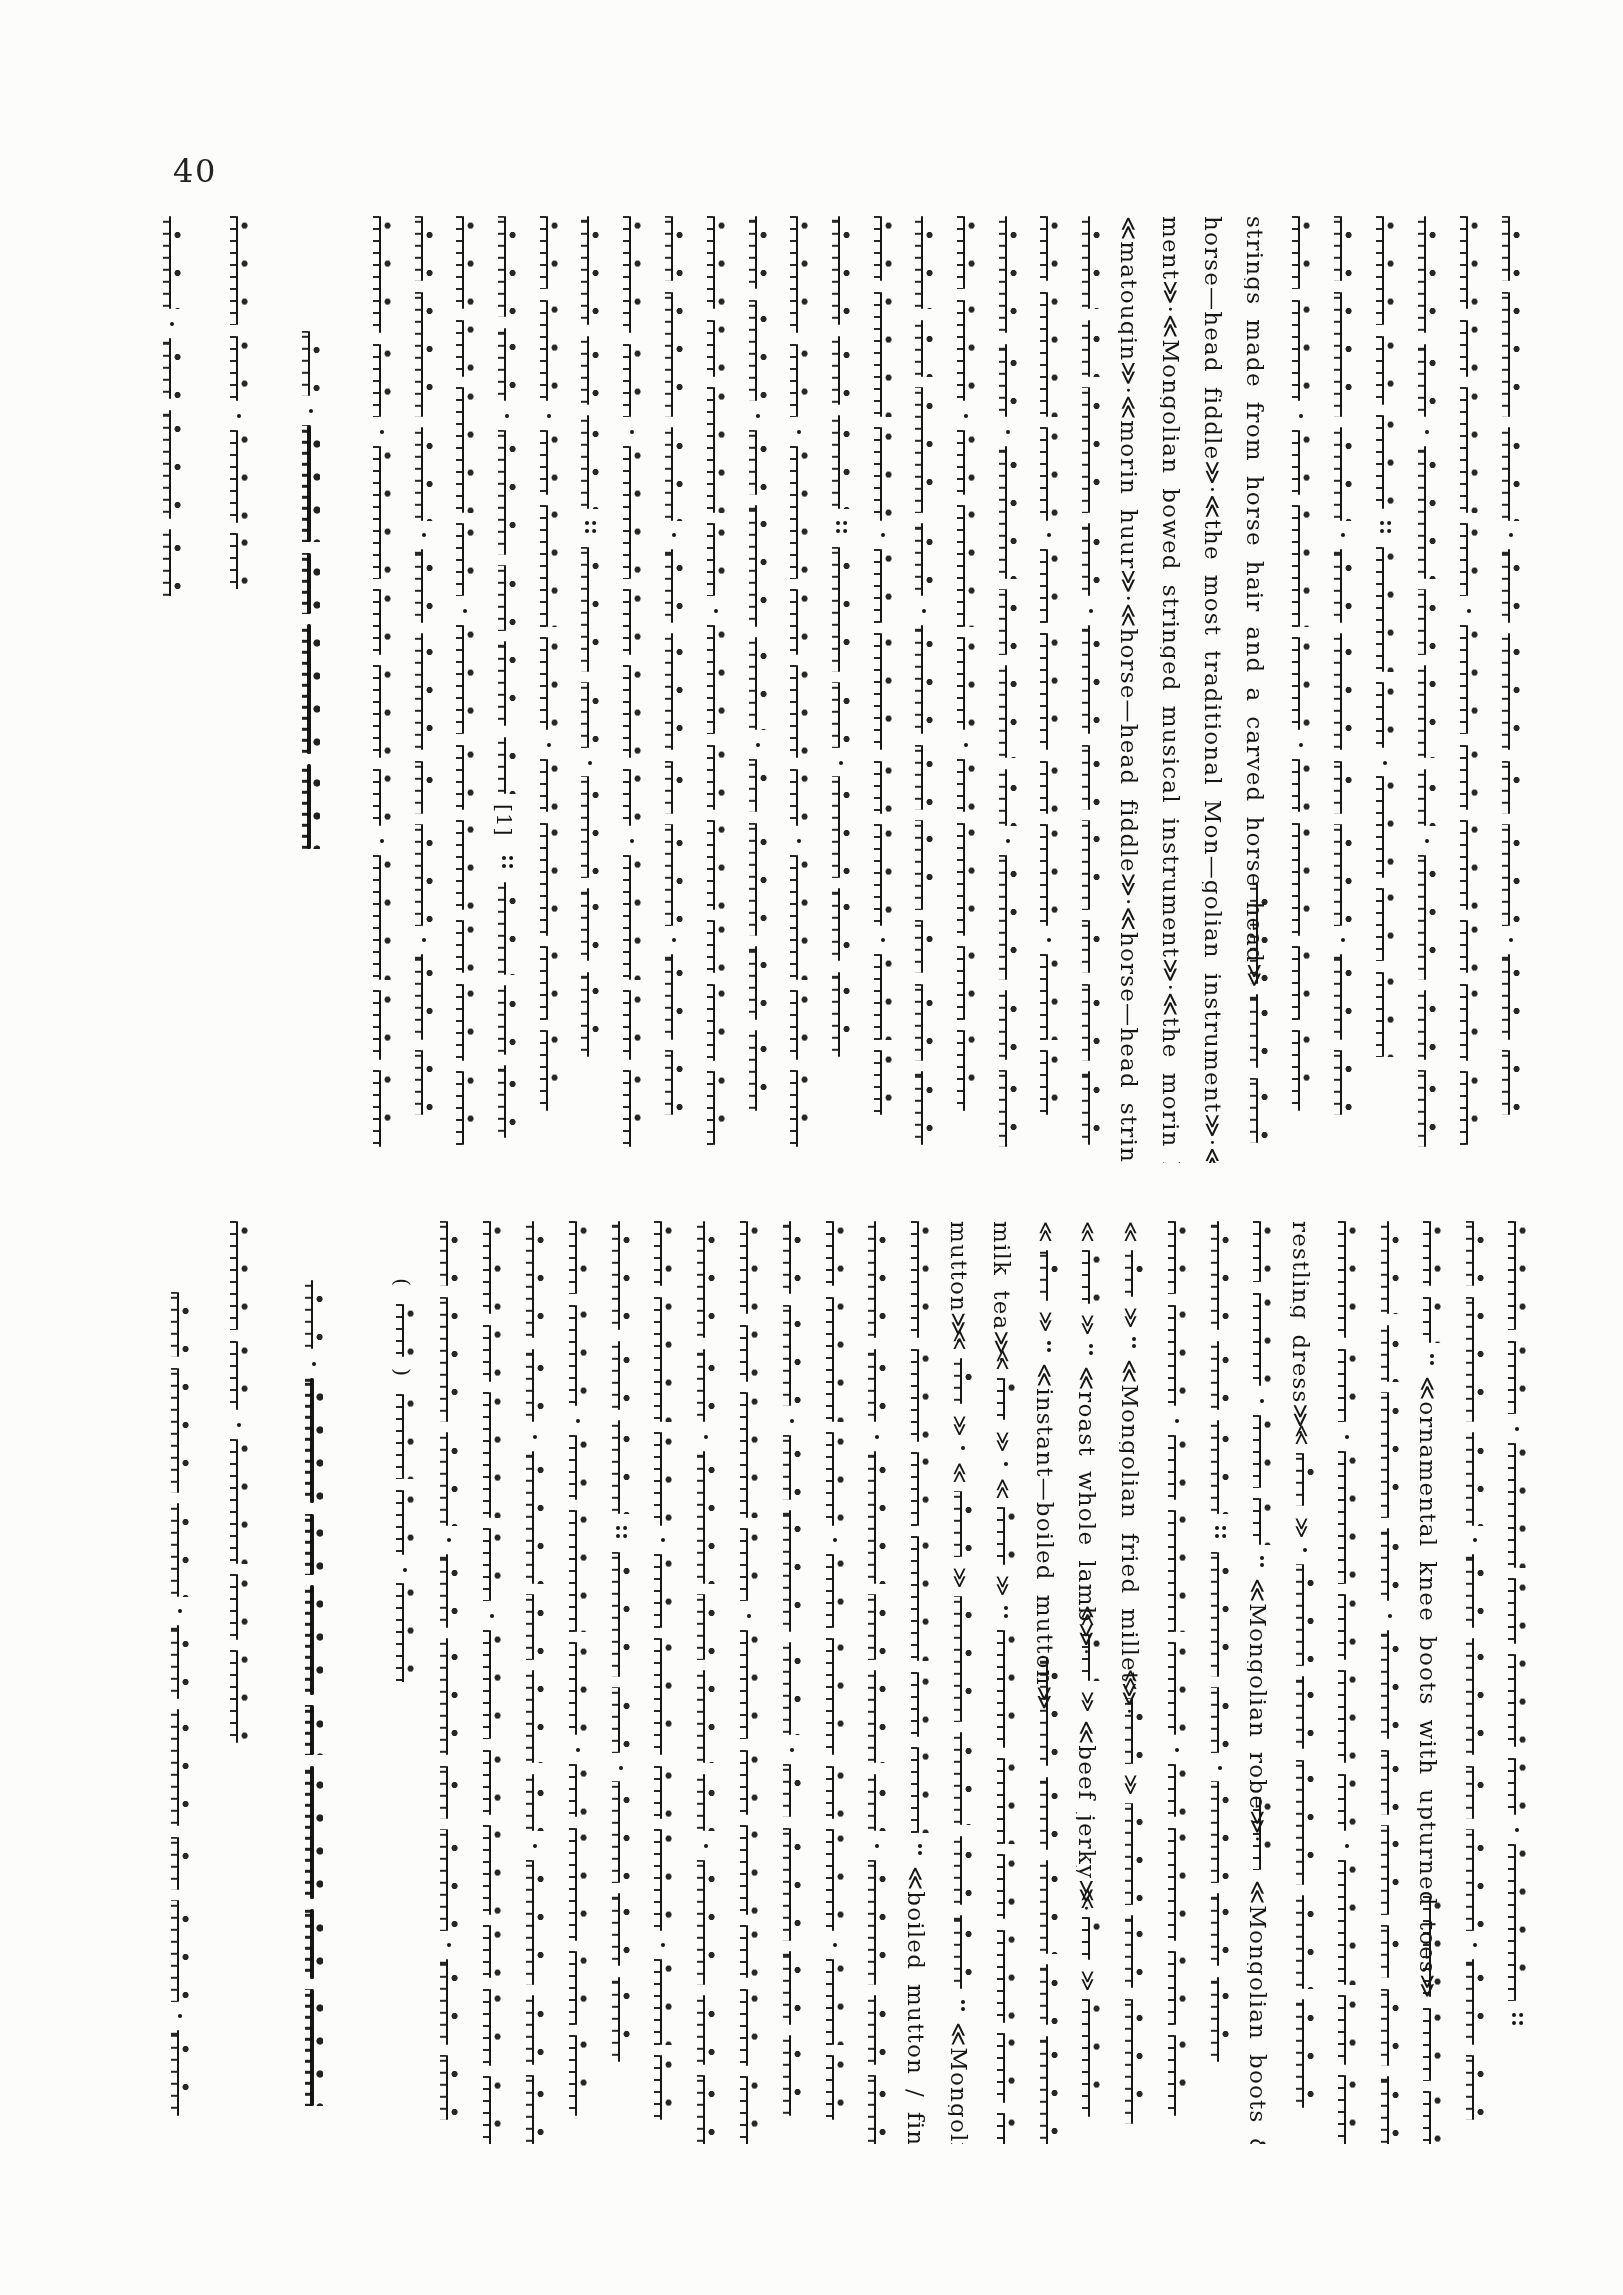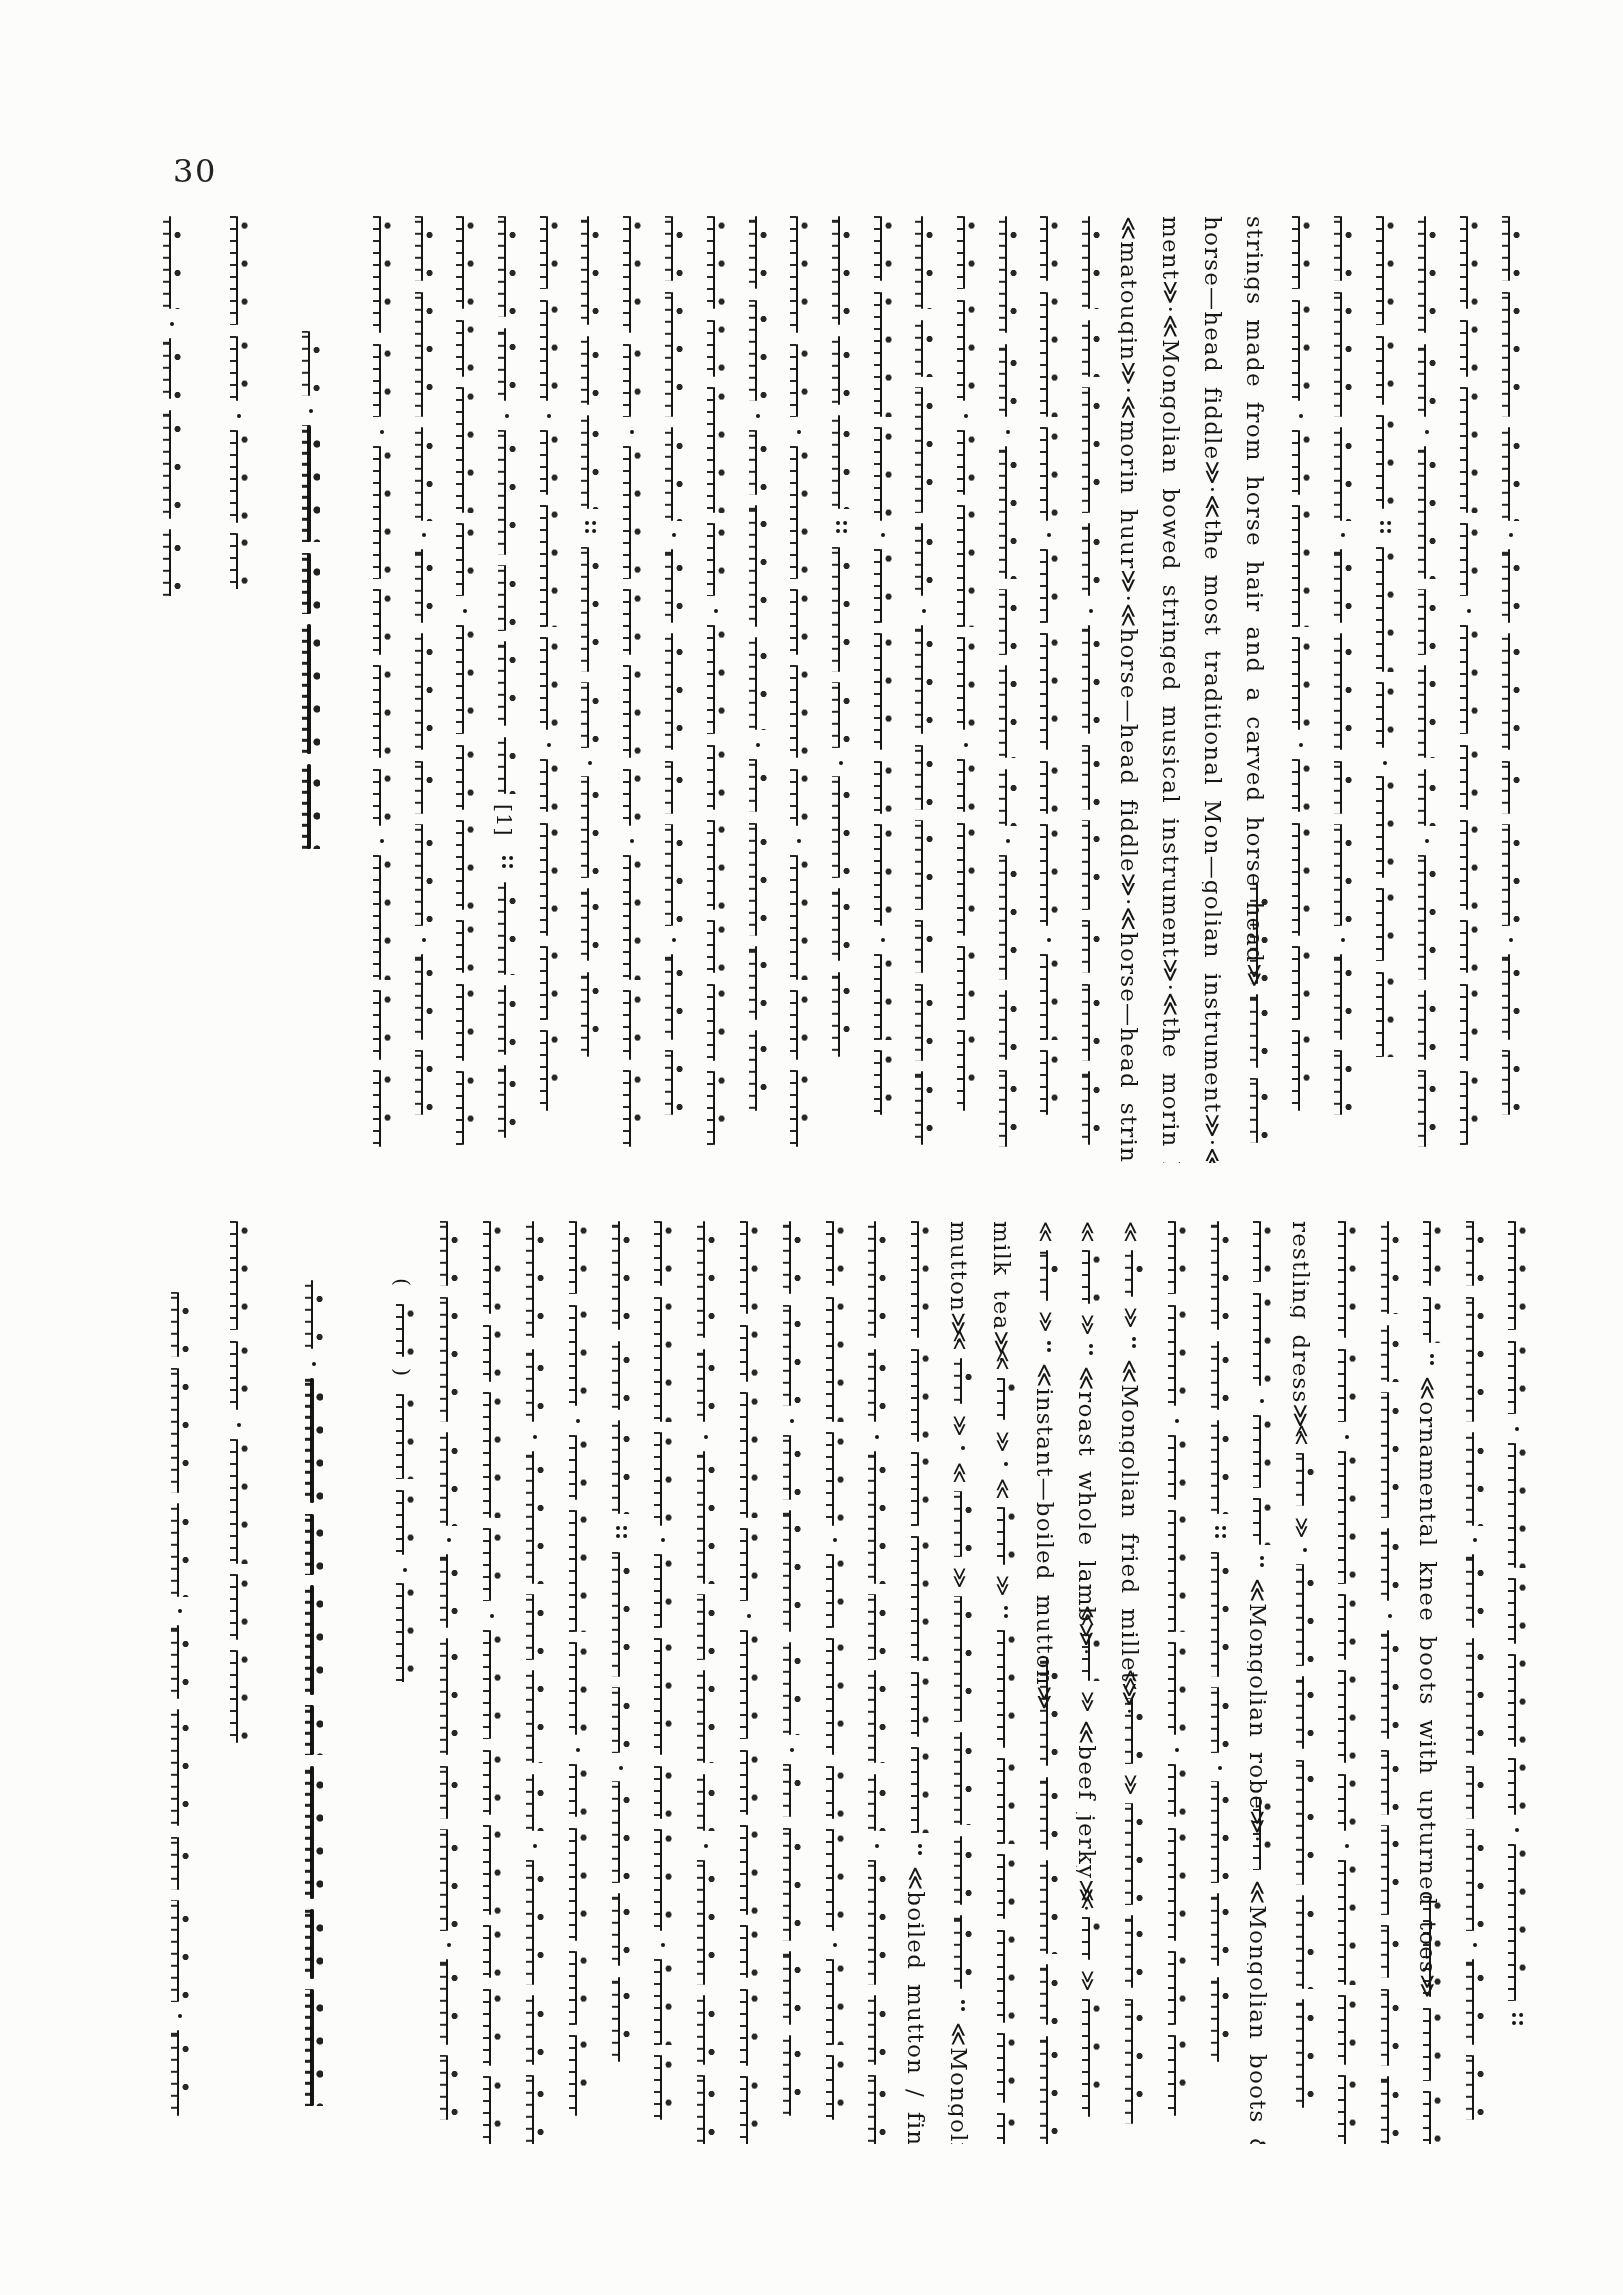--- a/index.html
+++ b/index.html
@@ -44,21 +44,21 @@
   .vseg{width:27px;}
   .vtext{position:absolute;top:0;left:24px;transform:rotate(90deg);transform-origin:left top;
         white-space:nowrap;font-family:"DejaVu Serif",serif;font-size:23px;
         letter-spacing:1.2px;word-spacing:5.5px;color:#161616;}
   .vtext.small{font-size:20.6px;}
 </style>
 </head>
 <body>
 
 <div class="page">
-  <div class="page-number">30</div>
+  <div class="page-number">40</div>
   <div class="tier" id="tier-upper">
       <div class="column" style="left: 157px; top: 216px; height: 380px;">
         <div class="seg m" style="height: 95px;"></div>
         <div class="seg dot"></div>
         <div class="seg m" style="height: 63px;"></div>
         <div class="seg m" style="height: 111px;"></div>
         <div class="seg m" style="height: 71px;"></div>
       </div>
       <div class="column" style="left: 224px; top: 216px; height: 373px;">
         <div class="seg m" style="height: 111px;"></div>

